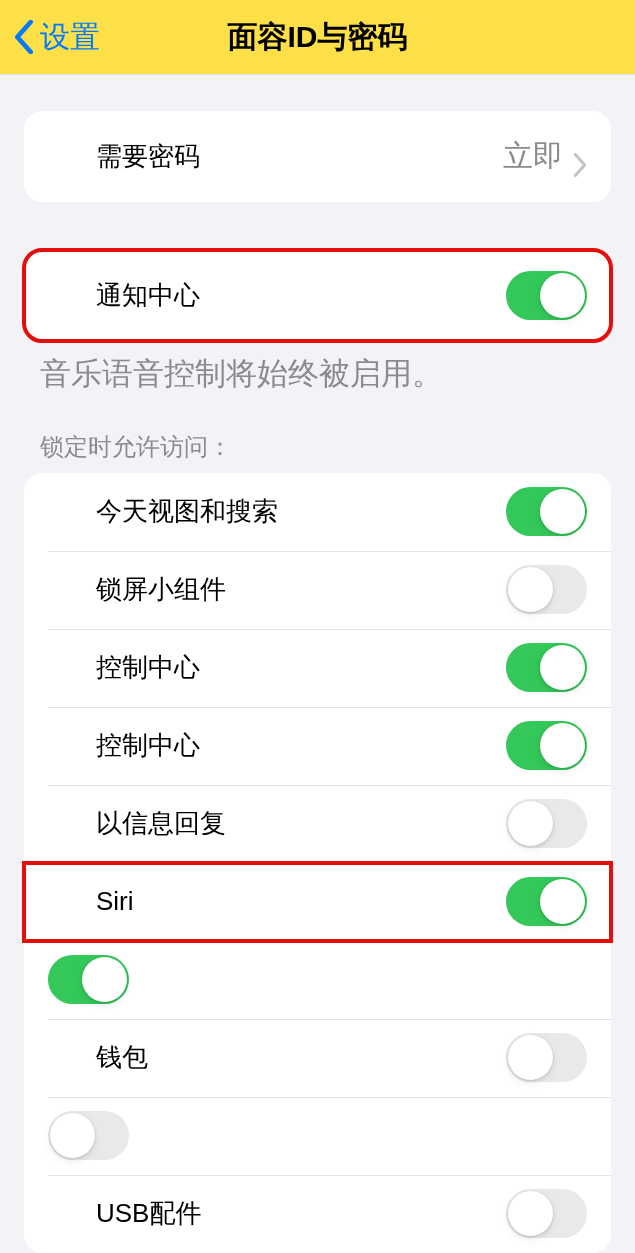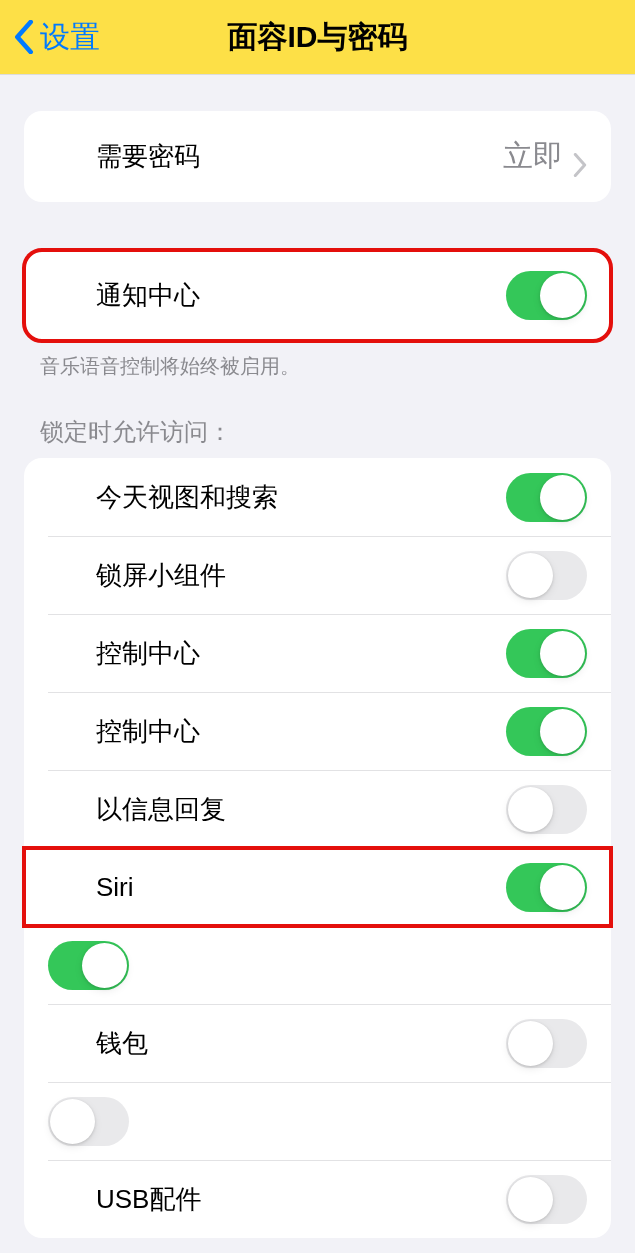--- a/index.html
+++ b/index.html
@@ -132,21 +132,21 @@
       background: #fff;
       box-shadow: 0 1px 3px rgba(0,0,0,0.15), 0 3px 8px rgba(0,0,0,0.08);
     }
     .toggle.on .toggle-knob {
       right: 2px;
     }
     .toggle.off .toggle-knob {
       left: 2px;
     }
     .footer-text {
-      font-size: 20px;
+      font-size: 31px;
       color: #8a8a8f;
       padding: 12px 40px 0 40px;
       line-height: 1.35;
     }
     .section-header {
       font-size: 24px;
       color: #8a8a8f;
       padding: 0 18px 10px 40px;
     }
   </style>

